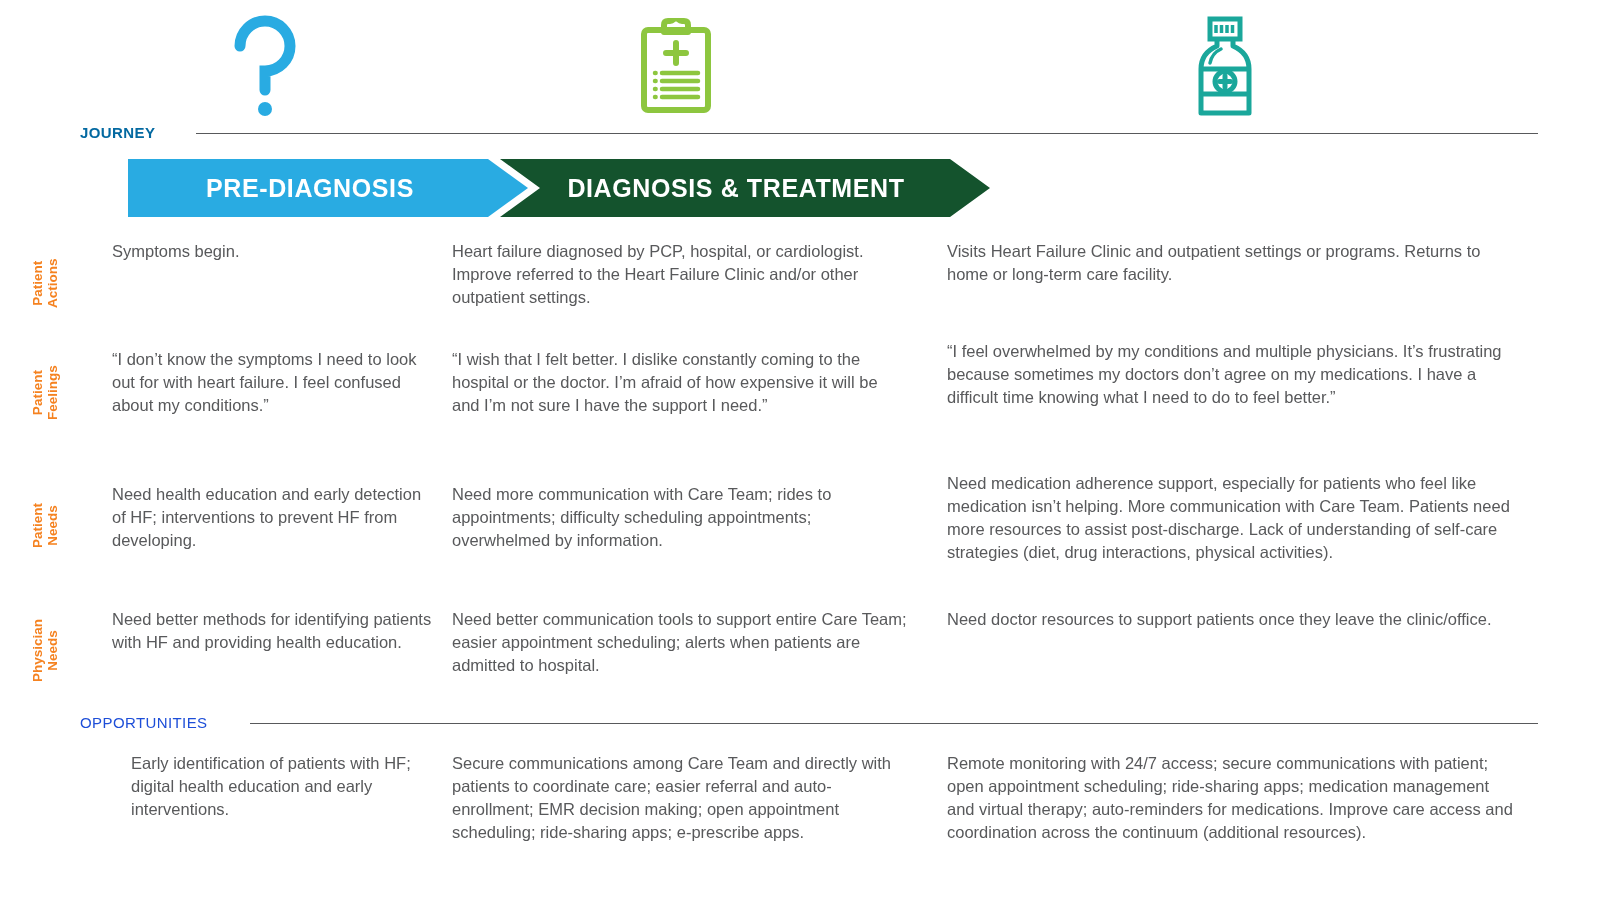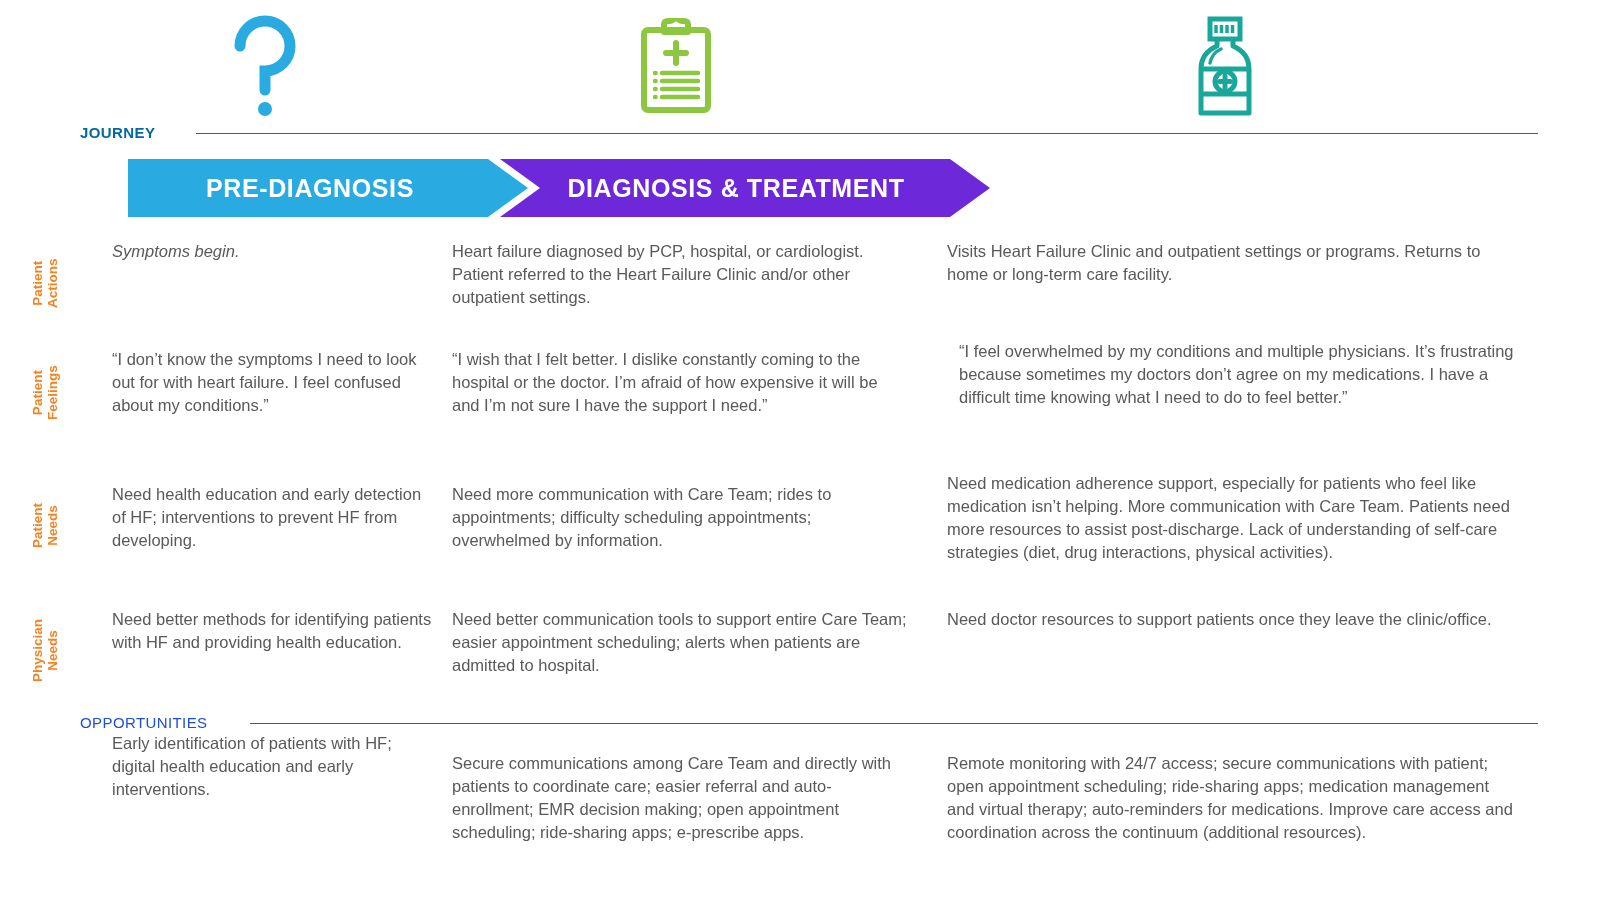--- a/index.html
+++ b/index.html
@@ -73,21 +73,21 @@
     white-space: nowrap;
   }
   .chev.c1 {
     left: 80px; width: 400px;
     background: #29abe2;
     clip-path: polygon(0 0, calc(100% - 40px) 0, 100% 50%, calc(100% - 40px) 100%, 0 100%);
   }
   .chev.c1 span { padding-right: 36px; }
   .chev.c2 {
     left: 452px; width: 490px;
-    background: #6d28d9;
+    background: #14532d;
     clip-path: polygon(0 0, calc(100% - 40px) 0, 100% 50%, calc(100% - 40px) 100%, 0 100%, 40px 50%);
   }
   .chev.c2 span { padding-left: 18px; padding-right: 36px; }
   .chev.c3 {
     left: 916px; width: 654px;
     background: #1aa79b;
     clip-path: polygon(0 0, calc(100% - 40px) 0, 100% 50%, calc(100% - 40px) 100%, 0 100%, 40px 50%);
   }
   .chev.c3 span { padding-left: 18px; padding-right: 36px; }
 
@@ -188,46 +188,46 @@
   </div>
   <div class="chev c2">
     <span>DIAGNOSIS &amp; TREATMENT</span>
   </div>
 </div>
 
 <div class="rowlabel" style="left:30px; top:308px;">
   <div>Patient</div>
   <div>Actions</div>
 </div>
-<div class="cell col1" style="top:240px;font-style:italic;">Symptoms begin.</div>
-<div class="cell col2" style="top:240px;">Heart failure diagnosed by PCP, hospital, or cardiologist. Patient referred to the Heart Failure Clinic and/or other outpatient settings.</div>
+<div class="cell col1" style="top:240px;">Symptoms begin.</div>
+<div class="cell col2" style="top:240px;">Heart failure diagnosed by PCP, hospital, or cardiologist. Improve referred to the Heart Failure Clinic and/or other outpatient settings.</div>
 <div class="cell col3" style="top:240px;">Visits Heart Failure Clinic and outpatient settings or programs. Returns to home or long-term care facility.</div>
 
 <div class="rowlabel" style="left:30px; top:420px;">
   <div>Patient</div>
   <div>Feelings</div>
 </div>
 <div class="cell col1" style="top:348px;">“I don’t know the symptoms I need to look out for with heart failure. I feel confused about my conditions.”</div>
 <div class="cell col2" style="top:348px;">“I wish that I felt better. I dislike constantly coming to the hospital or the doctor. I’m afraid of how expensive it will be and I’m not sure I have the support I need.”</div>
-<div class="cell col3" style="top:340px;margin-left:12px;">“I feel overwhelmed by my conditions and multiple physicians. It’s frustrating because sometimes my doctors don’t agree on my medications. I have a difficult time knowing what I need to do to feel better.”</div>
+<div class="cell col3" style="top:340px;">“I feel overwhelmed by my conditions and multiple physicians. It’s frustrating because sometimes my doctors don’t agree on my medications. I have a difficult time knowing what I need to do to feel better.”</div>
 
 <div class="rowlabel" style="left:30px; top:548px;">
   <div>Patient</div>
   <div>Needs</div>
 </div>
 <div class="cell col1" style="top:483px;">Need health education and early detection of HF; interventions to prevent HF from developing.</div>
 <div class="cell col2" style="top:483px;">Need more communication with Care Team; rides to appointments; difficulty scheduling appointments; overwhelmed by information.</div>
 <div class="cell col3" style="top:472px;">Need medication adherence support, especially for patients who feel like medication isn’t helping. More communication with Care Team. Patients need more resources to assist post-discharge. Lack of understanding of self-care strategies (diet, drug interactions, physical activities).</div>
 
 <div class="rowlabel" style="left:30px; top:682px;">
   <div>Physician</div>
   <div>Needs</div>
 </div>
 <div class="cell col1" style="top:608px;">Need better methods for identifying patients with HF and providing health education.</div>
 <div class="cell col2" style="top:608px;">Need better communication tools to support entire Care Team; easier appointment scheduling; alerts when patients are admitted to hospital.</div>
 <div class="cell col3" style="top:608px;">Need doctor resources to support patients once they leave the clinic/office.</div>
 
 <div class="opp-label">OPPORTUNITIES</div>
 <div class="opp-rule"></div>
 
-<div class="cell col1" style="top:732px;">Early identification of patients with HF; digital health education and early interventions.</div>
+<div class="cell col1" style="top:752px;margin-left:19px;">Early identification of patients with HF; digital health education and early interventions.</div>
 <div class="cell col2" style="top:752px;">Secure communications among Care Team and directly with patients to coordinate care; easier referral and auto-enrollment; EMR decision making; open appointment scheduling; ride-sharing apps; e-prescribe apps.</div>
 <div class="cell col3" style="top:752px;">Remote monitoring with 24/7 access; secure communications with patient; open appointment scheduling; ride-sharing apps; medication management and virtual therapy; auto-reminders for medications. Improve care access and coordination across the continuum (additional resources).</div>
 
 </body></html>

